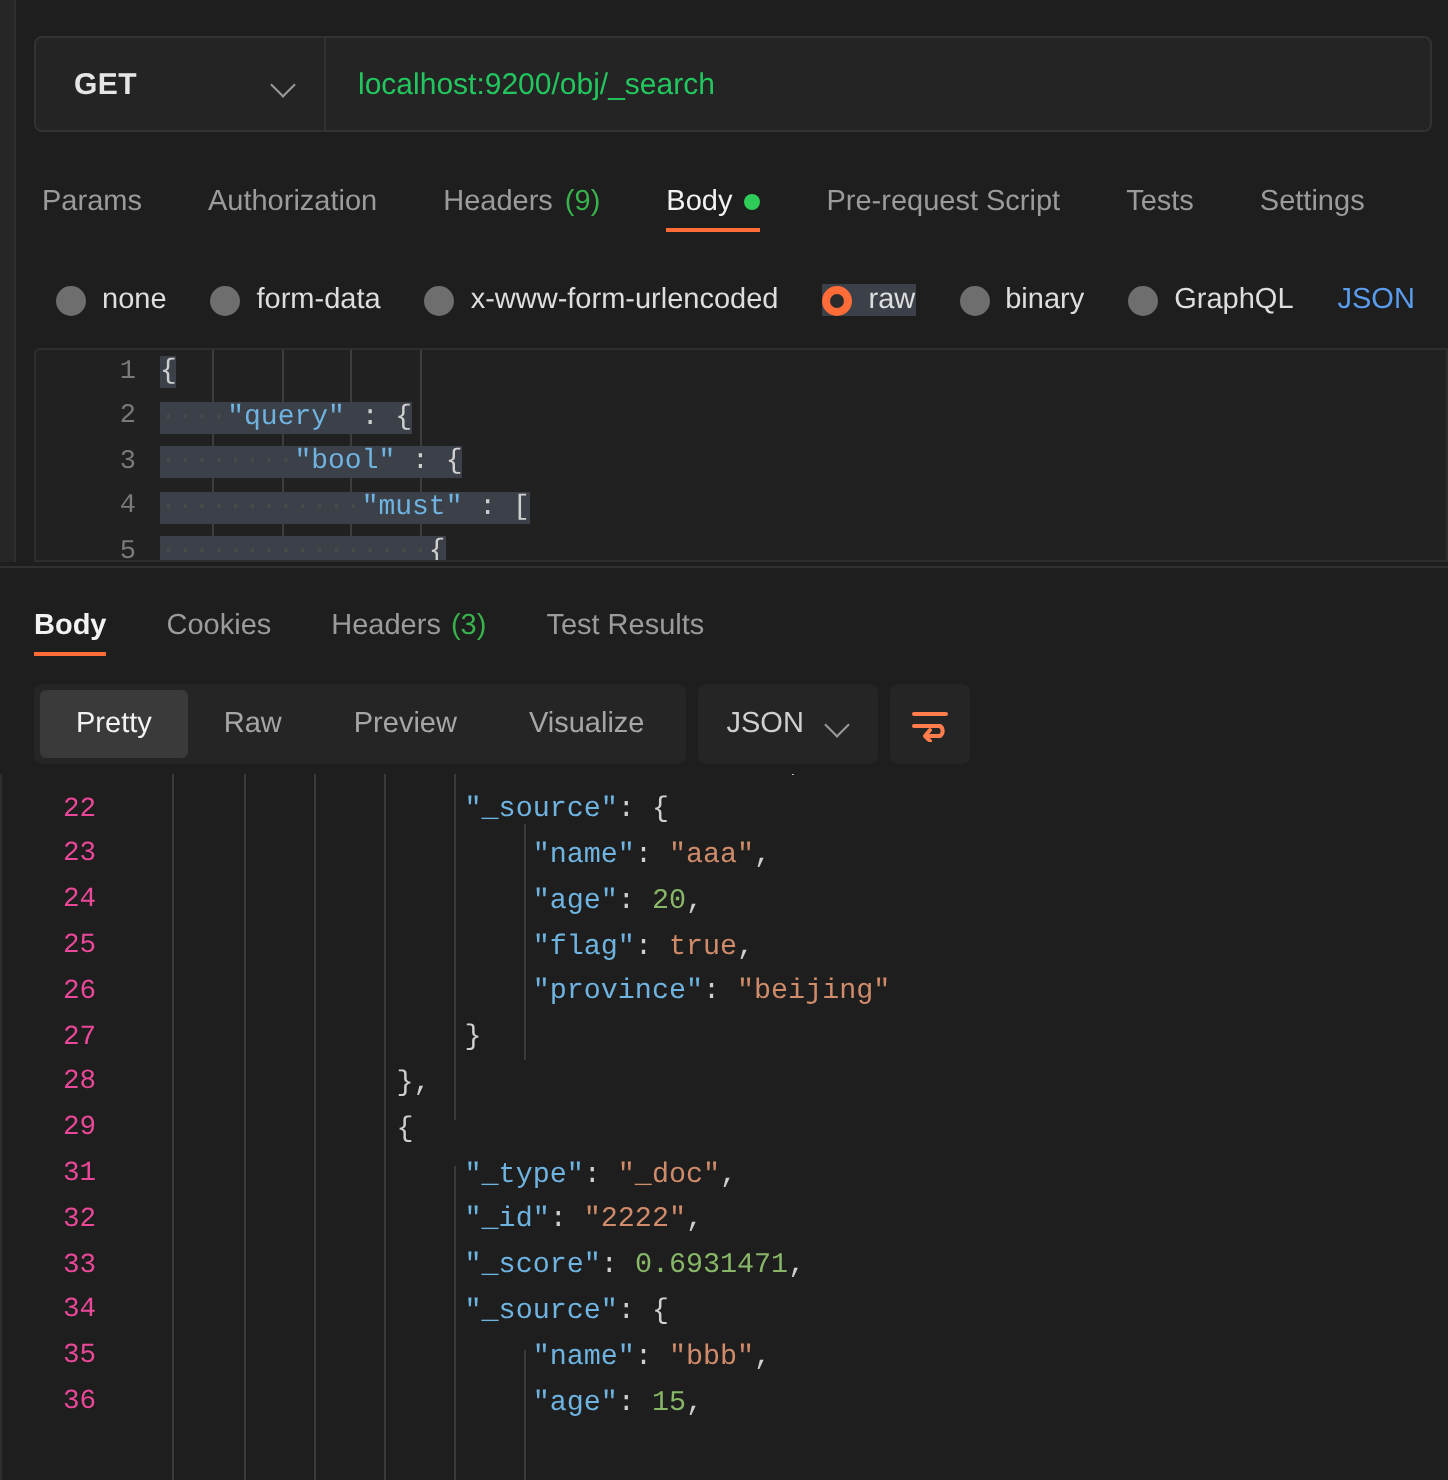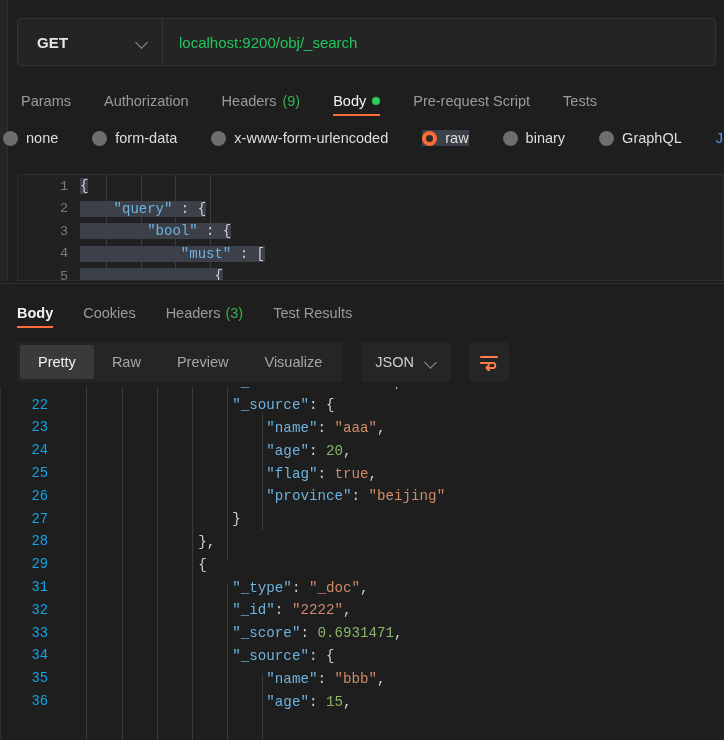--- a/index.html
+++ b/index.html
@@ -54,22 +54,22 @@
   .rtab.active { color: #f2f2f2; }
   .rtab.active::after {
     content: ""; position: absolute; left: 0; right: 17px; bottom: 0;
     height: 2px; background: #ff6c37;
   }
   .count-green { color: #37b24d; }
   .dot-green { width: 8px; height: 8px; border-radius: 50%; background: #2ecc58; display: inline-block; }
 
   
   .bodytypes {
-    position: absolute; left: 3px; top: 130px; right: 0; height: 28px;
-    display: flex; align-items: flex-start; gap: 12px;
+    position: absolute; left: 28px; top: 130px; right: 0; height: 28px;
+    display: flex; align-items: flex-end; gap: 0;
   }
   .bt { display: flex; align-items: center; gap: 8px; margin-right: 22px; cursor: pointer; white-space: nowrap; }
   .bt .radio {
     width: 15px; height: 15px; border-radius: 50%; background: #6e6e6e; flex: none;
   }
   .bt.sel .radio { background: #2b2b2b; border: 4px solid #ff6c37; }
   .bt .lbl { color: #dedede; font-size: 14.5px; }
   .json-link { color: #5a9ced; font-size: 14.5px; white-space: nowrap; cursor: pointer; }
 
   
@@ -113,21 +113,21 @@
   .restab {
     position: relative; margin-right: 30px; color: #9b9b9b; font-size: 14.5px;
     cursor: pointer; display: flex; align-items: center; gap: 5px; height: 30px;
   }
   .restab.active { color: #f2f2f2; font-weight: bold; }
   .restab.active::after {
     content: ""; position: absolute; left: 0; right: 0; bottom: 0; height: 2px; background: #ff6c37;
   }
 
   
-  .resp-toolbar { position: absolute; left: 17px; top: 58px; height: 40px; display: flex; align-items: center; gap: 18px; }
+  .resp-toolbar { position: absolute; left: 17px; top: 58px; height: 40px; display: flex; align-items: center; gap: 6px; }
   .seg {
     display: flex; align-items: center; background: #252525; border-radius: 4px; height: 40px; padding: 3px;
   }
   .segbtn {
     padding: 0 18px; height: 34px; display: flex; align-items: center; justify-content: center;
     color: #a6a6a6; font-size: 14.5px; border-radius: 3px; cursor: pointer; white-space: nowrap;
   }
   .segbtn.active { background: #3a3a3a; color: #f2f2f2; }
   .fmt {
     display: flex; align-items: center; gap: 12px; background: #252525; border-radius: 4px;
@@ -141,21 +141,21 @@
 
   
   .resp-code {
     position: absolute; left: 0; top: 103px; right: 0; bottom: 0;
     background: #1e1e1e; overflow: hidden; font-family: "Liberation Mono", monospace;
   }
   .resp-scroll { position: absolute; left: 0; top: -16px; right: 0; }
   .rline { position: relative; height: 22.8px; display: flex; align-items: center; }
   .rln {
     width: 62px; text-align: right; padding-right: 14px; flex: none;
-    color: #0ea5e9; font-size: 13.8px; font-family: "Liberation Mono", monospace;
+    color: #ec4899; font-size: 13.8px; font-family: "Liberation Mono", monospace;
   }
   .rtxt { white-space: pre; font-size: 14.2px; font-family: "Liberation Mono", monospace; }
   .rguides { position: absolute; left: 0; top: 0; right: 0; bottom: 0; pointer-events: none; }
   .vg { position: absolute; width: 1px; background: #3a3a3a; }
   .rail-edge { position: absolute; left: 0; top: 0; bottom: 0; width: 1px; background: #2e2e2e; }
 </style>
 </head>
 <body>
 
 <div class="app">
@@ -183,20 +183,23 @@
     </div>
     <div class="rtab active">
       <span>Body</span>
       <span class="dot-green"></span>
     </div>
     <div class="rtab">
       <span>Pre-request Script</span>
     </div>
     <div class="rtab">
       <span>Tests</span>
+    </div>
+    <div class="rtab">
+      <span>Settings</span>
     </div>
   </div>
 
   <div class="bodytypes">
     <div class="bt">
       <span class="radio"></span>
       <span class="lbl">none</span>
     </div>
     <div class="bt">
       <span class="radio"></span>

